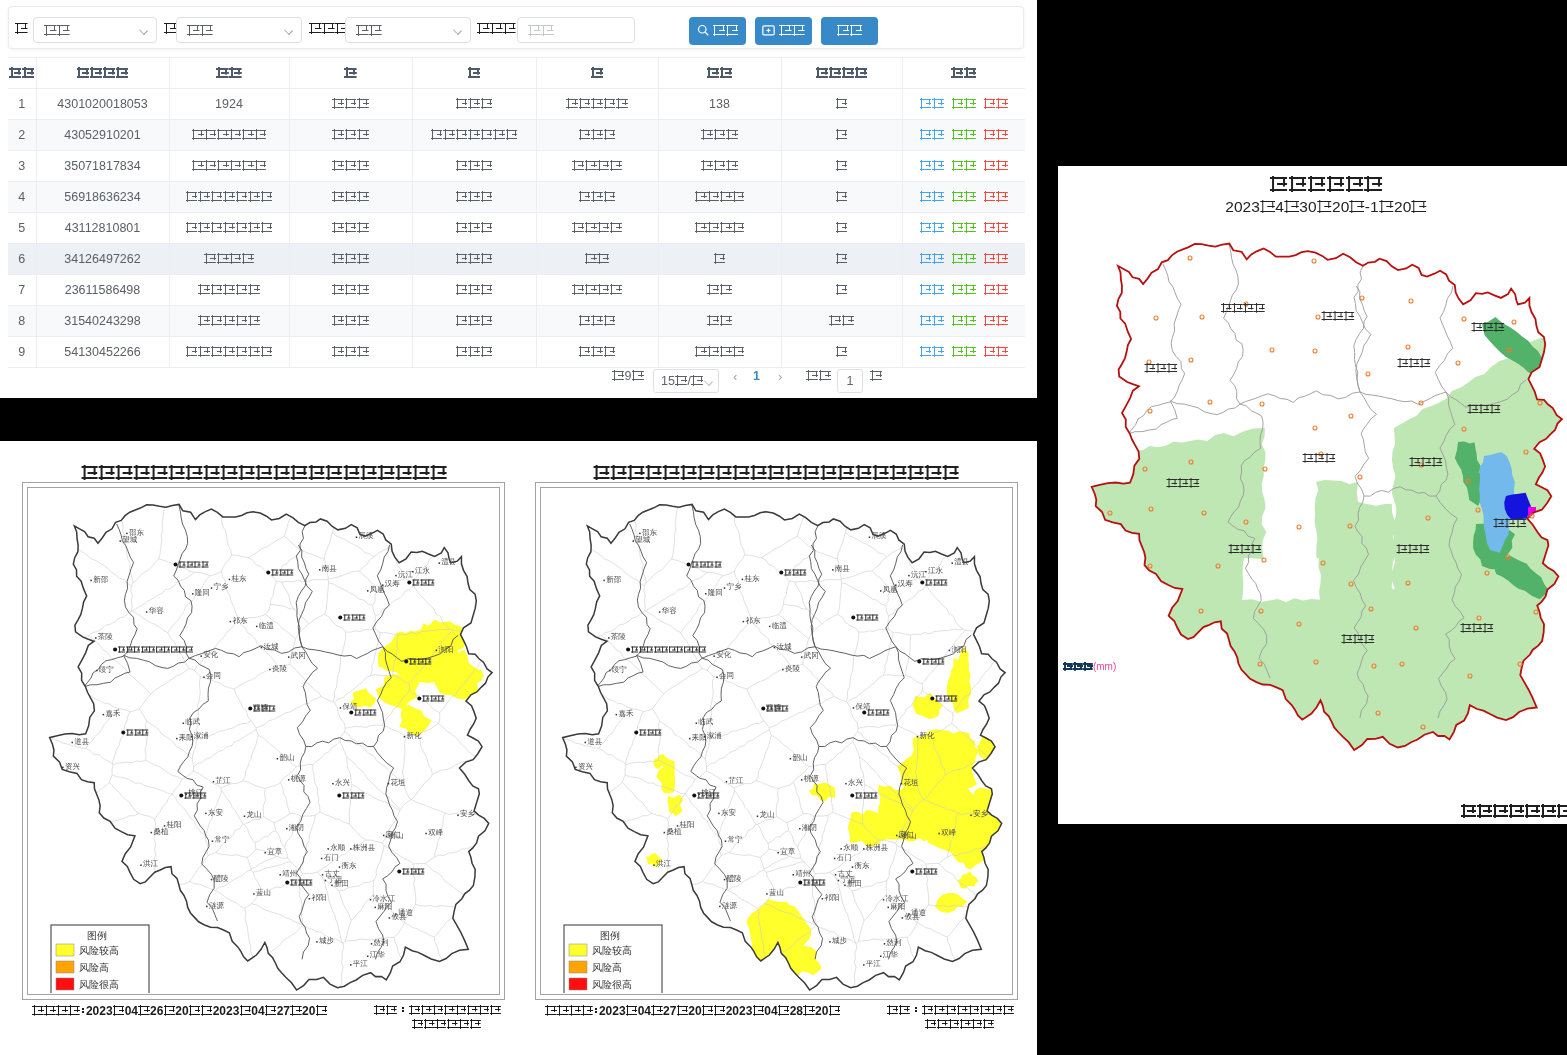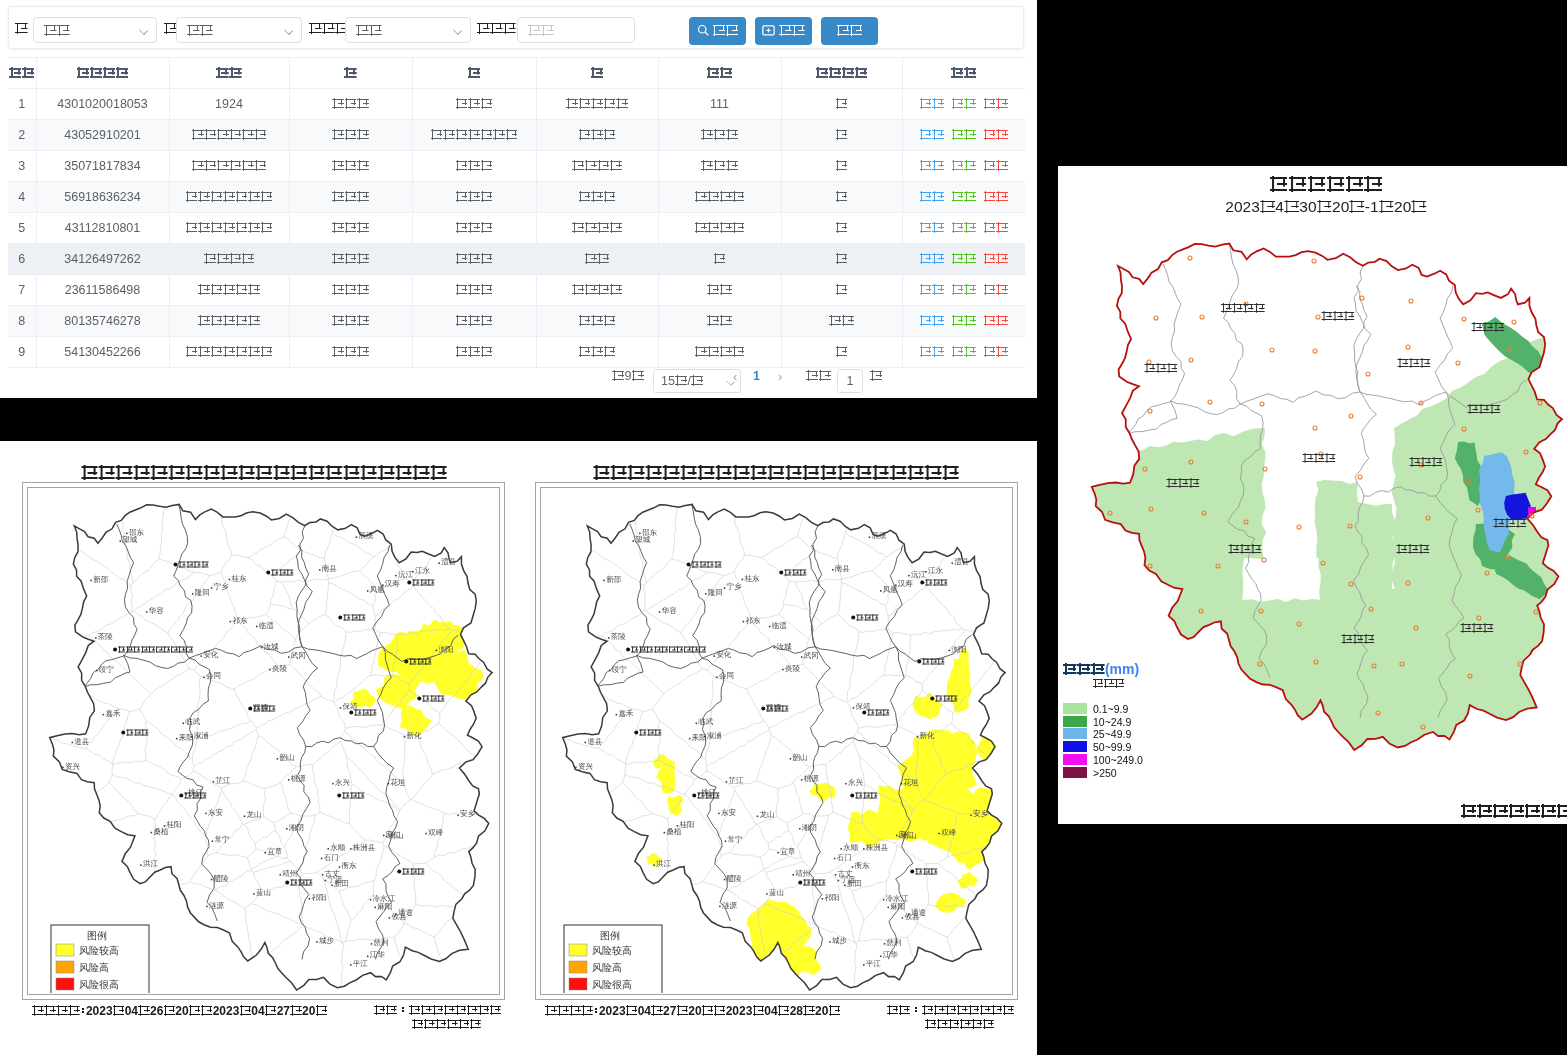--- a/index.html
+++ b/index.html
@@ -128,21 +128,21 @@
           <th><i class="hz hzb kH"></i><i class="hz hzb kH"></i><i class="hz hzb kH"></i><i class="hz hzb kH"></i></th>
           <th><i class="hz hzb kH"></i><i class="hz hzb kH"></i></th>
         </tr>
 <tr>
           <td>1</td>
           <td>4301020018053</td>
           <td>1924</td>
           <td><i class="hz kG"></i><i class="hz kG"></i><i class="hz kG"></i></td>
           <td><i class="hz kG"></i><i class="hz kG"></i><i class="hz kG"></i></td>
           <td><i class="hz kG"></i><i class="hz kG"></i><i class="hz kG"></i><i class="hz kG"></i><i class="hz kG"></i></td>
-          <td>111</td>
+          <td>138</td>
           <td><i class="hz kG"></i></td>
           <td><span style="margin-right:7px"><i class="hz kBl"></i><i class="hz kBl"></i></span><span style="margin-right:7px"><i class="hz kGr"></i><i class="hz kGr"></i></span><span><i class="hz kRd"></i><i class="hz kRd"></i></span></td>
         </tr>
         <tr class="e">
           <td>2</td>
           <td>43052910201</td>
           <td><i class="hz kG"></i><i class="hz kG"></i><i class="hz kG"></i><i class="hz kG"></i><i class="hz kG"></i><i class="hz kG"></i></td>
           <td><i class="hz kG"></i><i class="hz kG"></i><i class="hz kG"></i></td>
           <td><i class="hz kG"></i><i class="hz kG"></i><i class="hz kG"></i><i class="hz kG"></i><i class="hz kG"></i><i class="hz kG"></i><i class="hz kG"></i></td>
           <td><i class="hz kG"></i><i class="hz kG"></i><i class="hz kG"></i></td>
@@ -200,21 +200,21 @@
           <td><i class="hz kG"></i><i class="hz kG"></i><i class="hz kG"></i><i class="hz kG"></i><i class="hz kG"></i></td>
           <td><i class="hz kG"></i><i class="hz kG"></i><i class="hz kG"></i></td>
           <td><i class="hz kG"></i><i class="hz kG"></i><i class="hz kG"></i></td>
           <td><i class="hz kG"></i><i class="hz kG"></i><i class="hz kG"></i><i class="hz kG"></i></td>
           <td><i class="hz kG"></i><i class="hz kG"></i></td>
           <td><i class="hz kG"></i></td>
           <td><span style="margin-right:7px"><i class="hz kBl"></i><i class="hz kBl"></i></span><span style="margin-right:7px"><i class="hz kGr"></i><i class="hz kGr"></i></span><span><i class="hz kRd"></i><i class="hz kRd"></i></span></td>
         </tr>
         <tr class="e">
           <td>8</td>
-          <td>80135746278</td>
+          <td>31540243298</td>
           <td><i class="hz kG"></i><i class="hz kG"></i><i class="hz kG"></i><i class="hz kG"></i><i class="hz kG"></i></td>
           <td><i class="hz kG"></i><i class="hz kG"></i><i class="hz kG"></i></td>
           <td><i class="hz kG"></i><i class="hz kG"></i><i class="hz kG"></i></td>
           <td><i class="hz kG"></i><i class="hz kG"></i><i class="hz kG"></i></td>
           <td><i class="hz kG"></i><i class="hz kG"></i></td>
           <td><i class="hz kG"></i><i class="hz kG"></i></td>
           <td><span style="margin-right:7px"><i class="hz kBl"></i><i class="hz kBl"></i></span><span style="margin-right:7px"><i class="hz kGr"></i><i class="hz kGr"></i></span><span><i class="hz kRd"></i><i class="hz kRd"></i></span></td>
         </tr>
         <tr>
           <td>9</td>
@@ -223,21 +223,21 @@
           <td><i class="hz kG"></i><i class="hz kG"></i><i class="hz kG"></i></td>
           <td><i class="hz kG"></i><i class="hz kG"></i><i class="hz kG"></i></td>
           <td><i class="hz kG"></i><i class="hz kG"></i><i class="hz kG"></i></td>
           <td><i class="hz kG"></i><i class="hz kG"></i><i class="hz kG"></i><i class="hz kG"></i></td>
           <td><i class="hz kG"></i></td>
           <td><span style="margin-right:7px"><i class="hz kBl"></i><i class="hz kBl"></i></span><span style="margin-right:7px"><i class="hz kGr"></i><i class="hz kGr"></i></span><span><i class="hz kRd"></i><i class="hz kRd"></i></span></td>
         </tr>
 </tbody>
     </table>
 <div class="pg" style="left:612px"><i class="hz kG"></i>9<i class="hz kG"></i></div>
-<div class="pg" style="left:653px;width:88px;border:1px solid #dcdfe6;border-radius:3px;line-height:22px;text-align:left"><span style="margin-left:7px">15<i class="hz kG"></i>/<i class="hz kG"></i></span><span class="chev" style="right:6px;top:8px;border-color:#b6bac2"></span></div>
+<div class="pg" style="left:653px;width:66px;border:1px solid #dcdfe6;border-radius:3px;line-height:22px;text-align:left"><span style="margin-left:7px">15<i class="hz kG"></i>/<i class="hz kG"></i></span><span class="chev" style="right:6px;top:8px;border-color:#b6bac2"></span></div>
 <div class="pg" style="left:733px;color:#9da3ad;font-size:13px">‹</div>
 <div class="pg" style="left:753px;color:#3789C8;font-weight:bold">1</div>
 <div class="pg" style="left:778px;color:#9da3ad;font-size:13px">›</div>
 <div class="pg" style="left:806px"><i class="hz kG"></i><i class="hz kG"></i></div>
 <div class="pg" style="left:837px;width:26px;border:1px solid #dcdfe6;border-radius:3px;text-align:center;line-height:22px">1</div>
 <div class="pg" style="left:870px"><i class="hz kG"></i></div>
   </div>
 
 <div class="abs" style="left:0;top:441px;width:1037px;height:614px;background:#fff">
  <div class="mtitle" style="left:264px"><i class="hz hzb kB"></i><i class="hz hzb kB"></i><i class="hz hzb kB"></i><i class="hz hzb kB"></i><i class="hz hzb kB"></i><i class="hz hzb kB"></i><i class="hz hzb kB"></i><i class="hz hzb kB"></i><i class="hz hzb kB"></i><i class="hz hzb kB"></i><i class="hz hzb kB"></i><i class="hz hzb kB"></i><i class="hz hzb kB"></i><i class="hz hzb kB"></i><i class="hz hzb kB"></i><i class="hz hzb kB"></i><i class="hz hzb kB"></i><i class="hz hzb kB"></i><i class="hz hzb kB"></i><i class="hz hzb kB"></i><i class="hz hzb kB"></i></div>
@@ -700,29 +700,14 @@
     <div class="rlab" style="left:261px;top:292px"><i class="hz kD"></i><i class="hz kD"></i><i class="hz kD"></i></div>
     <div class="rlab" style="left:368px;top:296px"><i class="hz kD"></i><i class="hz kD"></i><i class="hz kD"></i></div>
     <div class="rlab" style="left:125px;top:317px"><i class="hz kD"></i><i class="hz kD"></i><i class="hz kD"></i></div>
     <div class="rlab" style="left:452px;top:357px"><i class="hz kD"></i><i class="hz kD"></i><i class="hz kD"></i></div>
     <div class="rlab" style="left:187px;top:383px"><i class="hz kD"></i><i class="hz kD"></i><i class="hz kD"></i></div>
     <div class="rlab" style="left:355px;top:383px"><i class="hz kD"></i><i class="hz kD"></i><i class="hz kD"></i></div>
     <div class="rlab" style="left:300px;top:473px"><i class="hz kD"></i><i class="hz kD"></i><i class="hz kD"></i></div>
     <div class="rlab" style="left:419px;top:462px"><i class="hz kD"></i><i class="hz kD"></i><i class="hz kD"></i></div>
 <div class="abs" style="left:268px;top:8px;transform:translateX(-50%);font-size:19px;font-weight:bold;color:#111;white-space:nowrap"><i class="hz hzb kB"></i><i class="hz hzb kB"></i><i class="hz hzb kB"></i><i class="hz hzb kB"></i><i class="hz hzb kB"></i><i class="hz hzb kB"></i></div>
 <div class="abs" style="left:268px;top:32px;transform:translateX(-50%);font-size:15.5px;color:#222;white-space:nowrap">2023<i class="hz kB"></i>4<i class="hz kB"></i>30<i class="hz kB"></i>20<i class="hz kB"></i>-1<i class="hz kB"></i>20<i class="hz kB"></i></div>
-<div class="abs" style="left:5px;top:495px;font-size:14px;font-weight:bold;color:#3b82f6;white-space:nowrap"><i class="hz hzb kN"></i><i class="hz hzb kN"></i><i class="hz hzb kN"></i>(mm)</div>
-<div class="abs" style="left:5px;top:509px;width:140px;height:110px">
-<div style="position:absolute;left:30px;top:2px;font-size:10.5px;color:#111"><i class="hz kD"></i><i class="hz kD"></i><i class="hz kD"></i></div>
-<div style="position:absolute;left:0;top:28.0px;width:24px;height:11px;background:#A9E49E"></div>
-      <div style="position:absolute;left:30px;top:28.0px;font-size:10.5px;color:#111">0.1~9.9</div>
-      <div style="position:absolute;left:0;top:40.7px;width:24px;height:11px;background:#3DA748"></div>
-      <div style="position:absolute;left:30px;top:40.7px;font-size:10.5px;color:#111">10~24.9</div>
-      <div style="position:absolute;left:0;top:53.4px;width:24px;height:11px;background:#6FB5EA"></div>
-      <div style="position:absolute;left:30px;top:53.4px;font-size:10.5px;color:#111">25~49.9</div>
-      <div style="position:absolute;left:0;top:66.1px;width:24px;height:11px;background:#0F0FE6"></div>
-      <div style="position:absolute;left:30px;top:66.1px;font-size:10.5px;color:#111">50~99.9</div>
-      <div style="position:absolute;left:0;top:78.8px;width:24px;height:11px;background:#F00FF0"></div>
-      <div style="position:absolute;left:30px;top:78.8px;font-size:10.5px;color:#111">100~249.0</div>
-      <div style="position:absolute;left:0;top:91.5px;width:24px;height:11px;background:#7E1245"></div>
-      <div style="position:absolute;left:30px;top:91.5px;font-size:10.5px;color:#111">&gt;250</div>
-</div>
+<div class="abs" style="left:5px;top:495px;font-size:10px;font-weight:normal;color:#ec4899;white-space:nowrap"><i class="hz hzb kN"></i><i class="hz hzb kN"></i><i class="hz hzb kN"></i>(mm)</div>
 <div class="abs" style="right:10px;top:637px;font-size:16px;font-weight:bold;color:#000;white-space:nowrap"><i class="hz hzb kB"></i><i class="hz hzb kB"></i><i class="hz hzb kB"></i><i class="hz hzb kB"></i><i class="hz hzb kB"></i><i class="hz hzb kB"></i><i class="hz hzb kB"></i><i class="hz hzb kB"></i></div>
 </div>
 </body></html>

